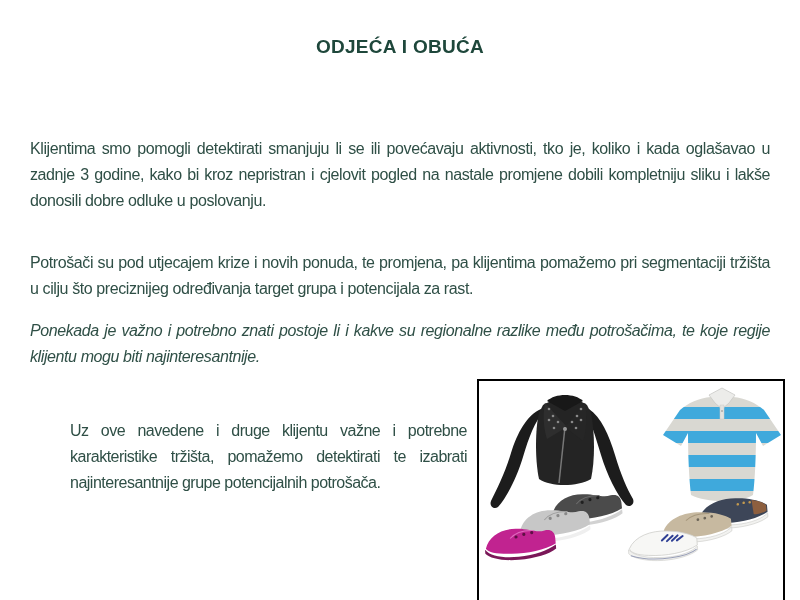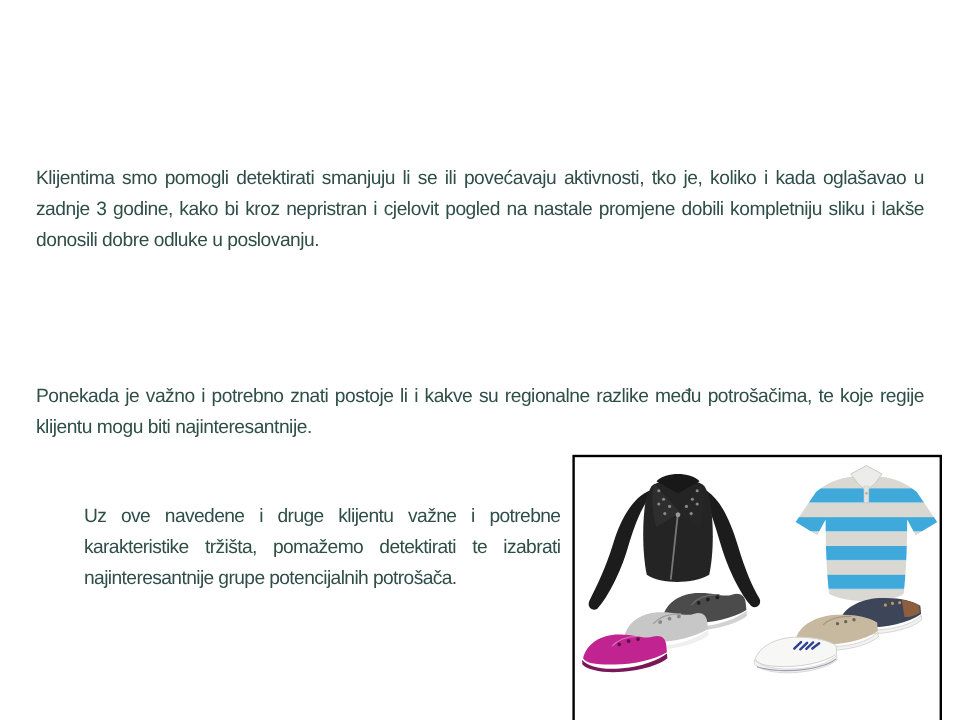--- a/index.html
+++ b/index.html
@@ -33,38 +33,40 @@
     margin: 0;
     font-size: 16px;
     line-height: 26px;
     letter-spacing: -0.4px;
     text-align: justify;
     color: #2f4f46;
   }
   .p1 { top: 84px; }
   .p2 { top: 136px; }
   .p3 { top: 250px; }
-  .p4 { top: 318px; }
+  .p4 { top: 318px; font-style: italic; }
   .p5 { top: 418px; width: 397px; letter-spacing: -0.5px; margin-left: 40px; }
   .product-image {
     position: absolute;
     left: 477px; top: 379px;
     width: 304px; height: 238px;
     border: 2px solid #000000;
     background: #ffffff;
   }
   .product-image svg { display: block; }
 </style>
 </head>
 <body>
 
 <div class="page">
 
+  <h1 class="title">ODJEĆA I OBUĆA</h1>
 
   <p class="para p2">Klijentima smo pomogli detektirati smanjuju li se ili povećavaju aktivnosti, tko je, koliko i kada oglašavao u zadnje 3 godine, kako bi kroz nepristran i cjelovit pogled na nastale promjene dobili kompletniju sliku i lakše donosili dobre odluke u poslovanju.</p>
+  <p class="para p3">Potrošači su pod utjecajem krize i novih ponuda, te promjena, pa klijentima pomažemo pri segmentaciji tržišta u cilju što preciznijeg određivanja target grupa i potencijala za rast.</p>
   <p class="para p4">Ponekada je važno i potrebno znati postoje li i kakve su regionalne razlike među potrošačima, te koje regije klijentu mogu biti najinteresantnije.</p>
   <p class="para p5">Uz ove navedene i druge klijentu važne i potrebne karakteristike tržišta, pomažemo detektirati te izabrati najinteresantnije grupe potencijalnih potrošača.</p>
 
   <div class="product-image">
     <svg width="304" height="238" viewBox="0 0 304 238" xmlns="http://www.w3.org/2000/svg">
 
       <defs>
         <pattern id="poloStripes" x="0" y="0" width="8" height="24" patternUnits="userSpaceOnUse">
           <rect x="0" y="0" width="8" height="12" fill="#3fa9dc"></rect>
           <rect x="0" y="12" width="8" height="12" fill="#d9d8d2"></rect>

